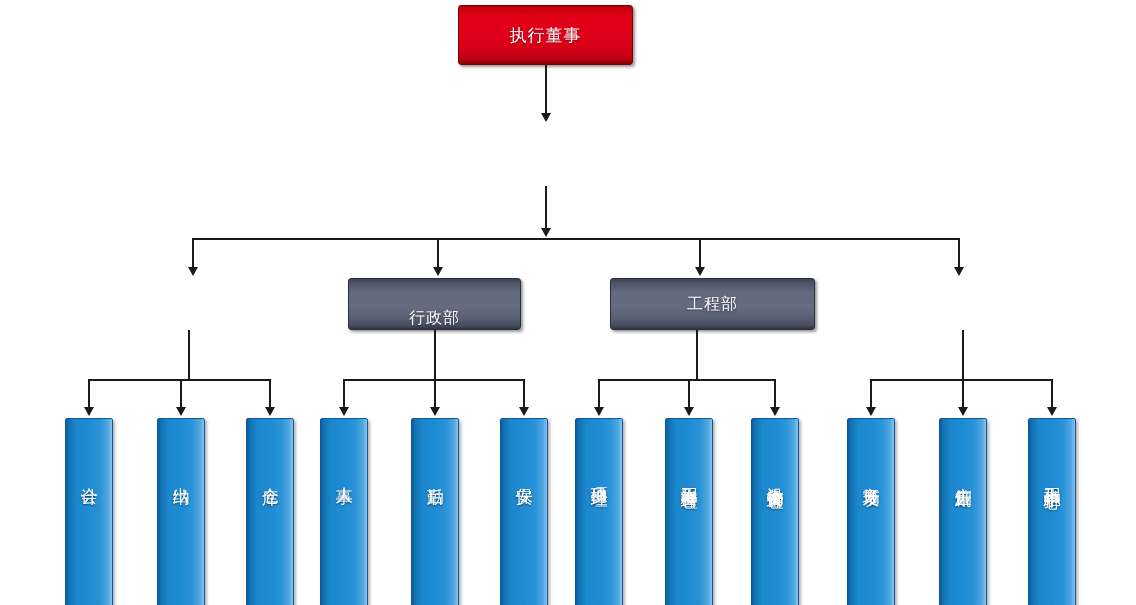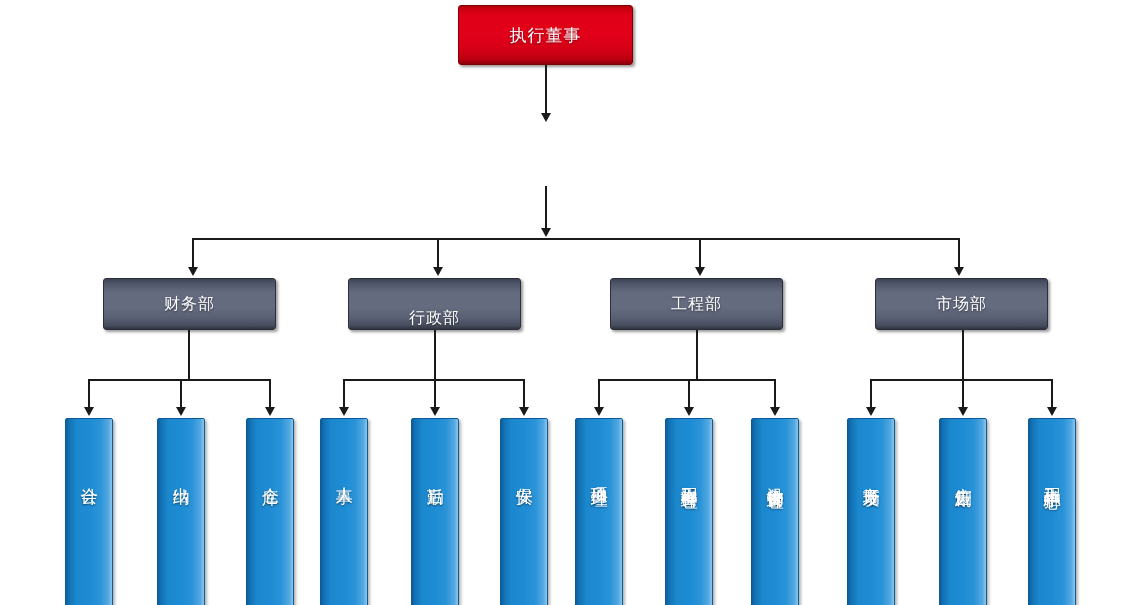--- a/index.html
+++ b/index.html
@@ -134,31 +134,25 @@
 
   <div class="conn v" style="left:437px; top:238px; height:31px;"></div>
   <div class="arrow" style="left:433px; top:267px;"></div>
 
   <div class="conn v" style="left:699px; top:238px; height:31px;"></div>
   <div class="arrow" style="left:695px; top:267px;"></div>
 
   <div class="conn v" style="left:958px; top:238px; height:31px;"></div>
   <div class="arrow" style="left:954px; top:267px;"></div>
 
-  <div class="node dept" style="left:103px; top:278px; width:173px; height:52px;">
-    <span>财务部</span>
-  </div>
   <div class="node dept" style="left:348px; top:278px; width:173px; height:52px;align-items:flex-end;">
     <span>行政部</span>
   </div>
-  <div class="node dept" style="left:610px; top:278px; width:173px; height:52px;">
+  <div class="node dept" style="left:610px; top:278px; width:205px; height:52px;">
     <span>工程部</span>
-  </div>
-  <div class="node dept" style="left:875px; top:278px; width:173px; height:52px;">
-    <span>市场部</span>
   </div>
 
   <div class="conn v" style="left:188px; top:330px; height:50px;"></div>
   <div class="conn h" style="left:89px; top:379px; width:181px;"></div>
   <div class="conn v" style="left:88px; top:379px; height:30px;"></div>
   <div class="arrow" style="left:84px; top:407px;"></div>
   <div class="conn v" style="left:180px; top:379px; height:30px;"></div>
   <div class="arrow" style="left:176px; top:407px;"></div>
   <div class="conn v" style="left:269px; top:379px; height:30px;"></div>
   <div class="arrow" style="left:265px; top:407px;"></div>

